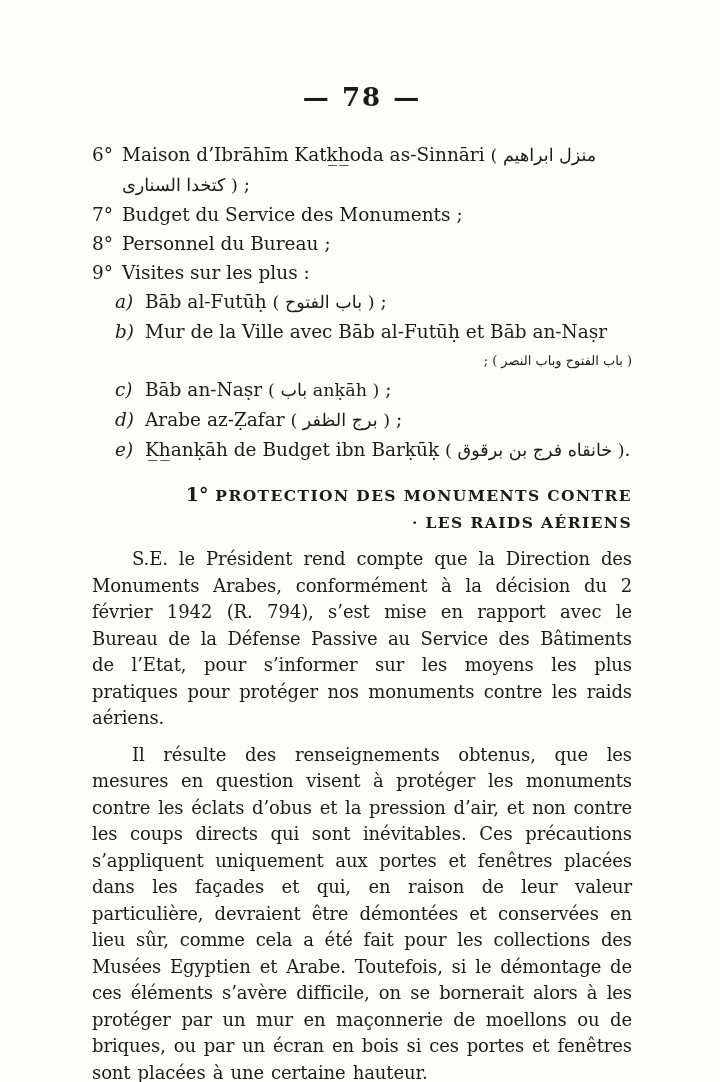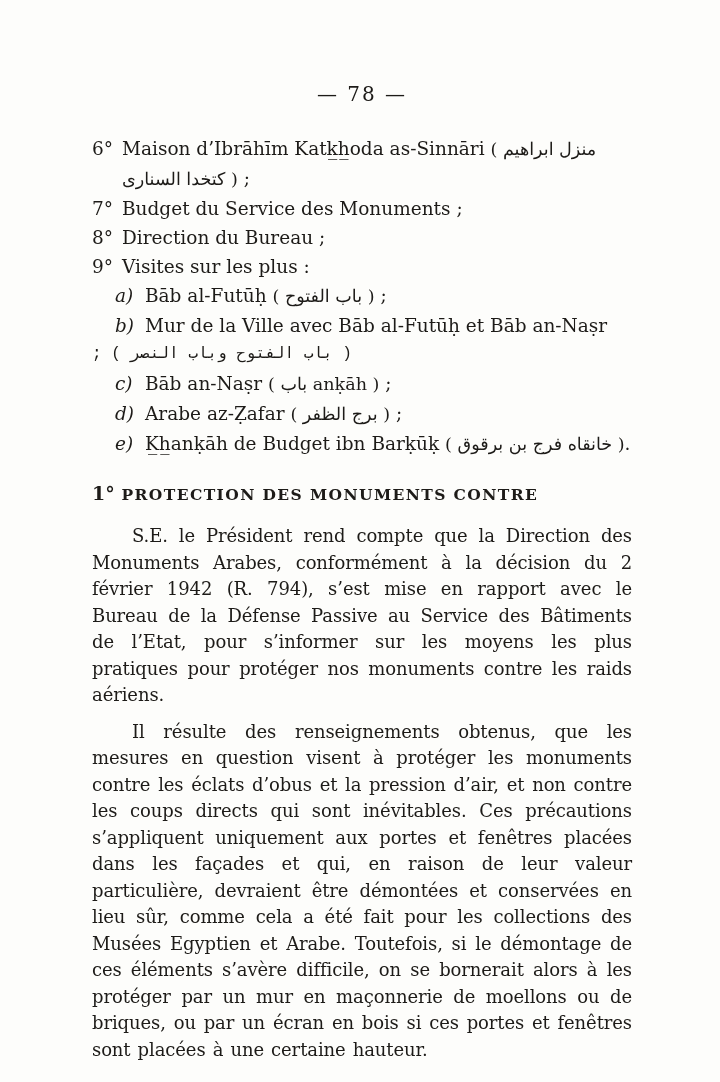--- a/index.html
+++ b/index.html
@@ -9,43 +9,42 @@
     margin:0 auto;
     box-sizing:border-box;
     background:var(--paper,#fdfdfb);
     color:var(--ink,#1d1b18);
     font-family:"DejaVu Serif","Liberation Serif",serif;
     padding:82px 88px 0 92px;
     overflow:hidden;
   }
   .page-number{
     text-align:center;
-    font-size:20px;
-    font-weight:normal;
+    font-size:26px;
+    font-weight:bold;
     letter-spacing:2px;
   }
   
   .agenda{margin-top:28px;font-size:18.5px;line-height:29px;}
   .item{position:relative;padding-left:30px;}
   .item .marker{position:absolute;left:0;top:0;}
   .item.sub{margin-left:23px;}
   .item.sub .marker{font-style:italic;}
   .arabic{font-size:0.95em;}
   .continuation{
     direction:rtl;
-    text-align:left;
+    text-align:right;
     padding-left:0;
-    font-size:16px;
-    font-family:Liberation Mono, monospace;
+    font-size:13px;
   }
   
   .section-heading{
     margin-top:16px;
-    text-align:left;
-    line-height:36px;
+    text-align:right;
+    line-height:27px;
     font-weight:bold;
     letter-spacing:1.4px;
     font-size:15.5px;
   }
   .section-heading .h-num{
     font-size:19px;
     letter-spacing:0;
   }
   
   p.body{
@@ -70,21 +69,21 @@
 
     <div class="item">
       <span class="marker">6°</span><span>Maison d’Ibrāhīm Katk̲h̲oda as-Sinnāri </span><span class="arabic">( منزل ابراهيم كتخدا السنارى )</span><span> ;</span>
     </div>
 
     <div class="item">
       <span class="marker">7°</span><span>Budget du Service des Monuments ;</span>
     </div>
 
     <div class="item">
-      <span class="marker">8°</span><span>Direction du Bureau ;</span>
+      <span class="marker">8°</span><span>Personnel du Bureau ;</span>
     </div>
 
     <div class="item">
       <span class="marker">9°</span><span>Visites sur les plus :</span>
     </div>
 
     <div class="item sub">
       <span class="marker">a)</span><span>Bāb al-Futūḥ </span><span class="arabic">( باب الفتوح )</span><span> ;</span>
     </div>
 
@@ -103,18 +102,19 @@
 
     <div class="item sub">
       <span class="marker">e)</span><span>K̲h̲anḳāh de Budget ibn Barḳūḳ </span><span class="arabic">( خانقاه فرج بن برقوق )</span><span>.</span>
     </div>
 
   </div>
 
   <div class="section-heading">
     <div><span class="h-num">1°</span>
       <span>PROTECTION DES MONUMENTS CONTRE</span></div>
+    <div>· LES RAIDS AÉRIENS</div>
   </div>
 
   <p class="body first">S.E. le Président rend compte que la Direction des Monuments Arabes, conformément à la décision du 2 février 1942 (R. 794), s’est mise en rapport avec le Bureau de la Défense Passive au Service des Bâtiments de l’Etat, pour s’informer sur les moyens les plus pratiques pour protéger nos monuments contre les raids aériens.</p>
   <p class="body">Il résulte des renseignements obtenus, que les mesures en question visent à protéger les monuments contre les éclats d’obus et la pression d’air, et non contre les coups directs qui sont inévitables.  Ces précautions s’appliquent uniquement aux portes et fenêtres placées dans les façades et qui, en raison de leur valeur particulière, devraient être démontées et conservées en lieu sûr, comme cela a été fait pour les collections des Musées Egyptien et Arabe.  Toutefois, si le démontage de ces éléments s’avère difficile, on se bornerait alors à les protéger par un mur en maçonnerie de moellons ou de briques, ou par un écran en bois si ces portes et fenêtres sont placées à une certaine hauteur.</p>
 
 </div>
 
 </body></html>

